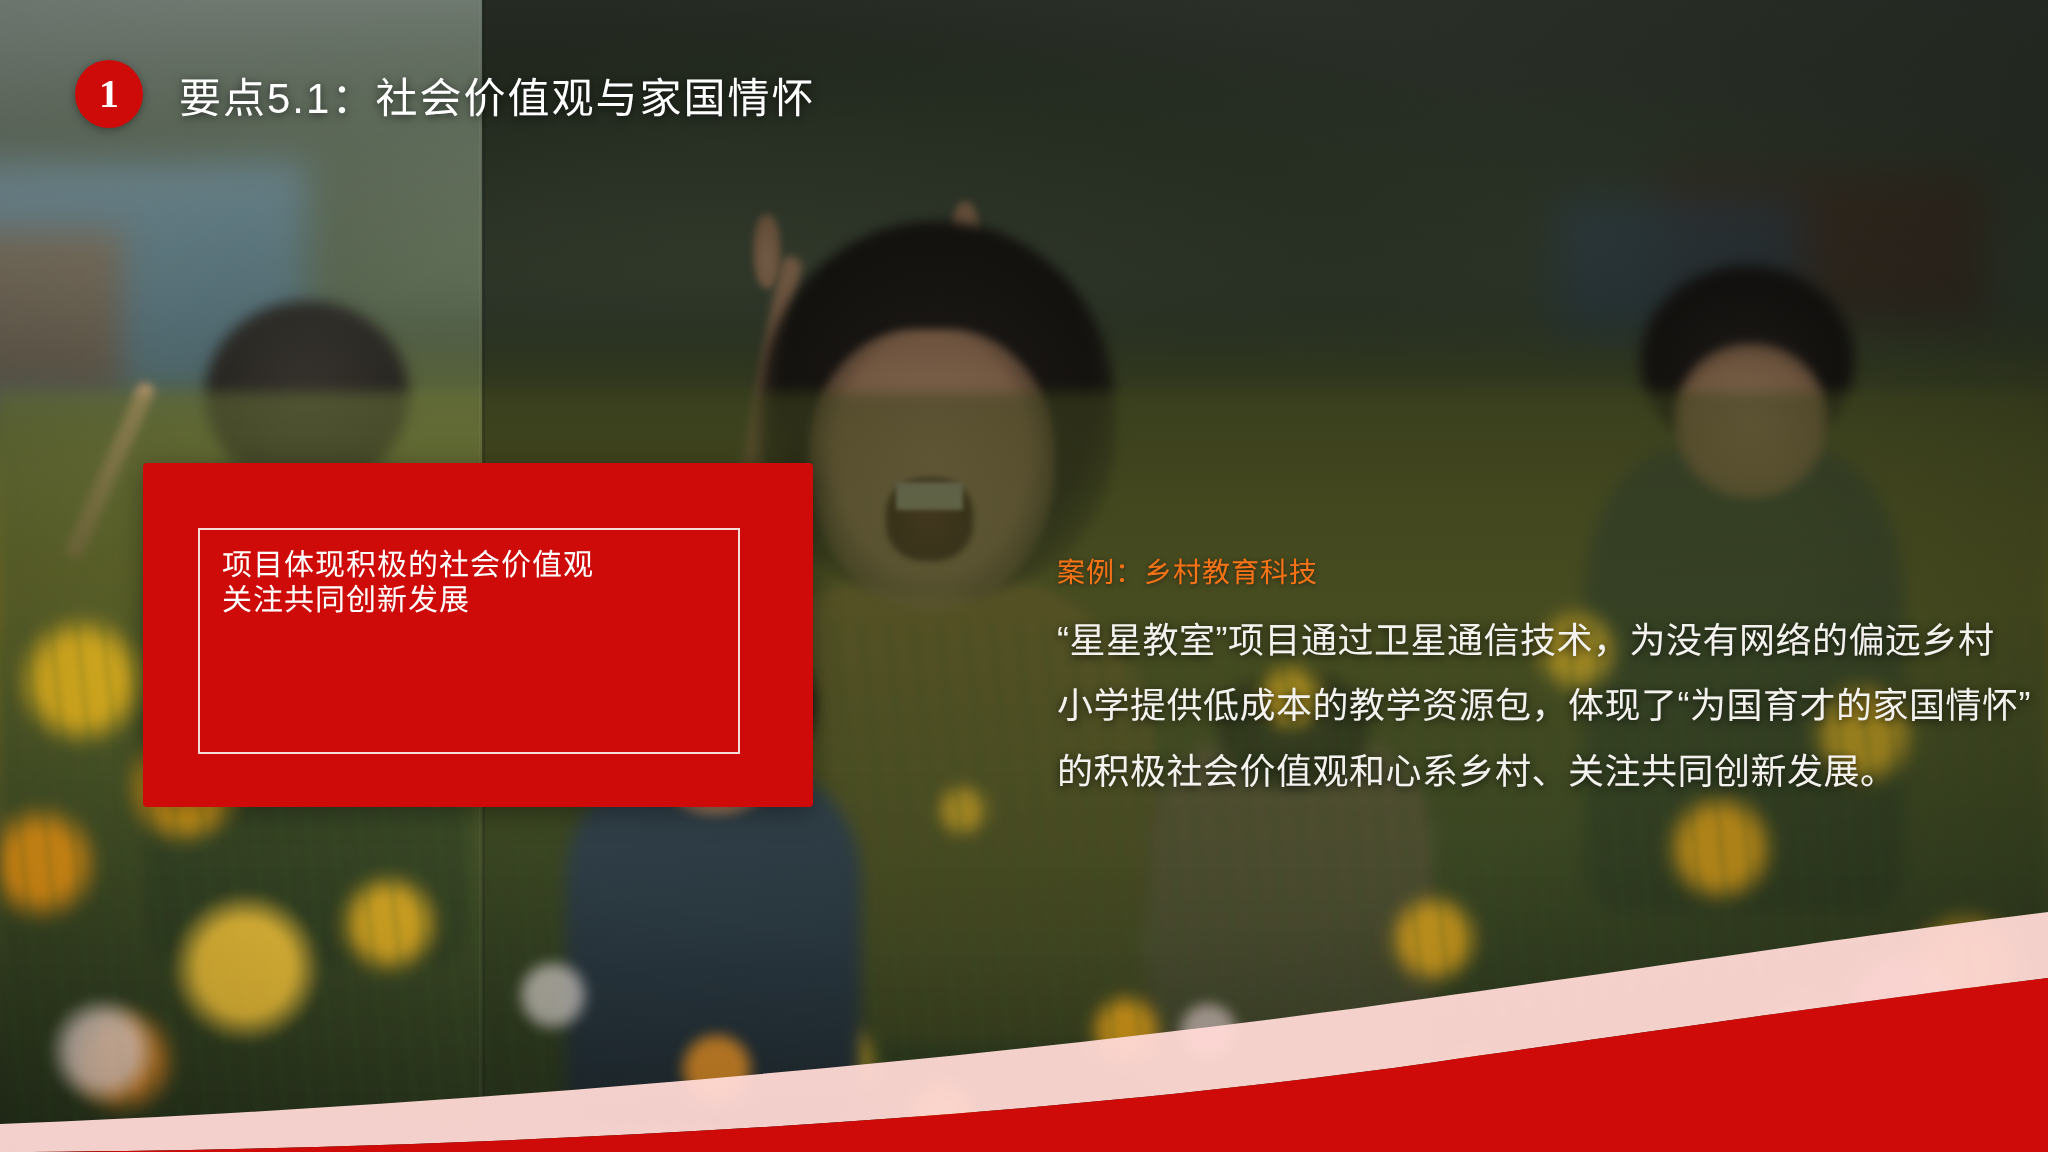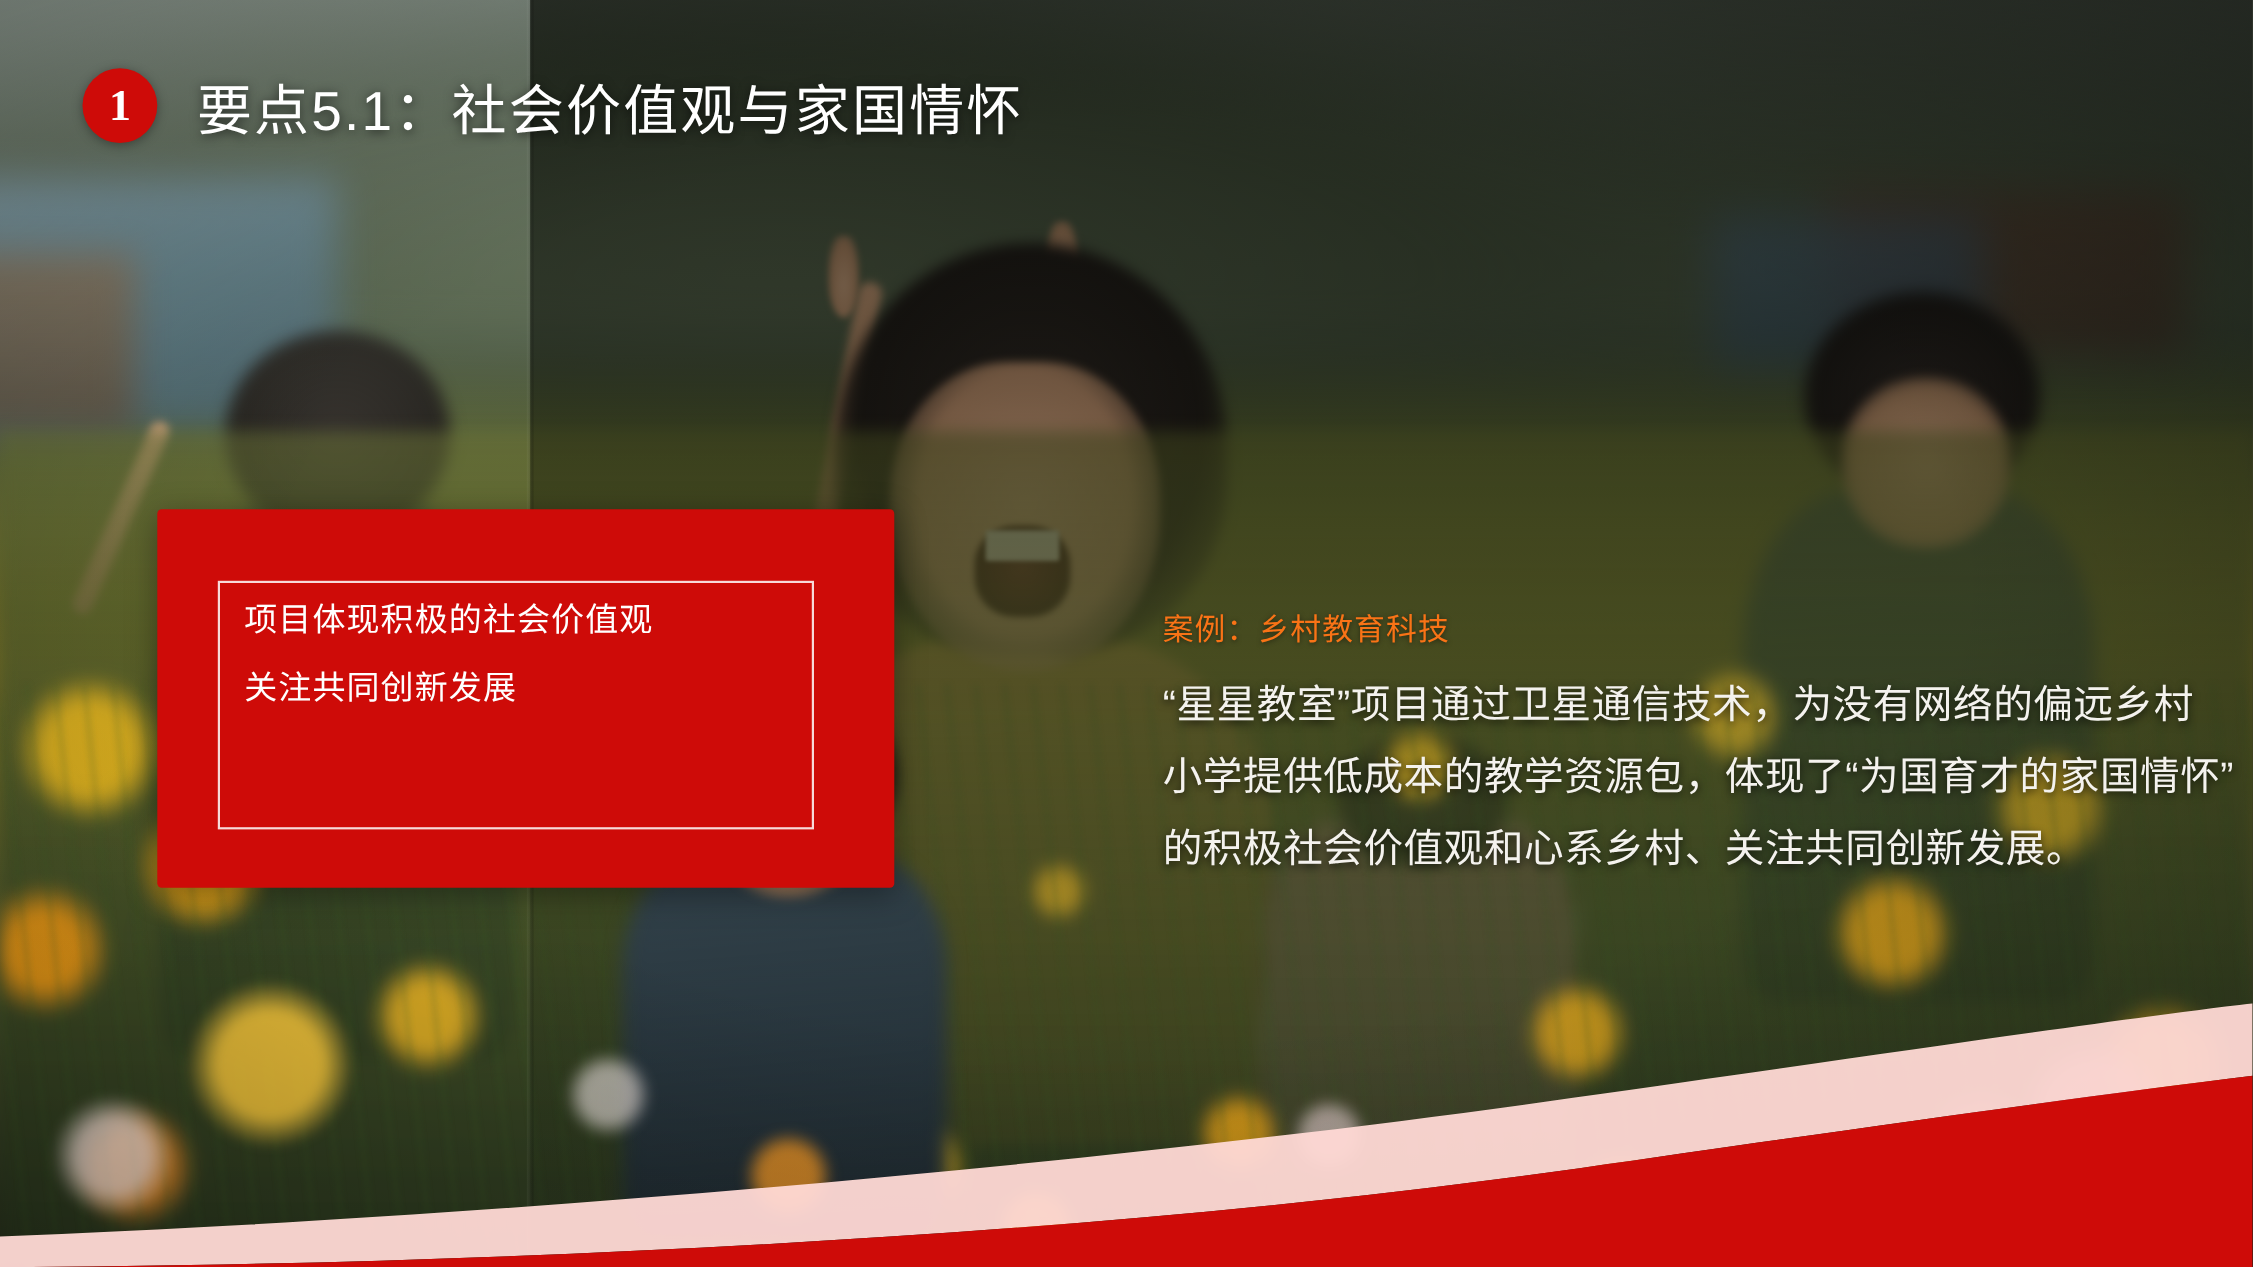--- a/index.html
+++ b/index.html
@@ -219,37 +219,37 @@
   .title-row{position:absolute;left:75px;top:60px;display:flex;align-items:center;gap:36px;}
   .badge{
     width:68px;height:68px;border-radius:50%;
     background:#CE0B08;color:#fff;
     display:flex;align-items:center;justify-content:center;
     font-size:40px;font-weight:700;line-height:1;
     font-family:"Liberation Serif","DejaVu Serif",serif;
     box-shadow:0 2px 10px rgba(0,0,0,.35);
   }
   .title-text{
-    color:#fff;font-size:50px;font-weight:500;letter-spacing:2px;
+    color:#fff;font-size:42px;font-weight:500;letter-spacing:2px;
     text-shadow:0 2px 10px rgba(0,0,0,.65);white-space:nowrap;
   }
 
   
   .red-panel{
     position:absolute;left:143px;top:463px;width:670px;height:344px;
     background:#CE0B08;border-radius:4px;
     box-shadow:0 6px 28px rgba(0,0,0,.35);
   }
   .red-inner{
     position:absolute;left:55px;top:65px;right:73px;bottom:53px;
     border:2px solid rgba(255,255,255,.85);
   }
   .bullets{
     position:absolute;left:22px;top:18px;right:10px;
-    display:flex;flex-direction:column;gap:26px;justify-content:center;
+    display:flex;flex-direction:column;justify-content:center;
   }
   .bullet{
     color:#ffffff;font-size:30px;line-height:1.15;letter-spacing:1px;
     white-space:nowrap;
   }
 
   
   .case-block{position:absolute;left:1057px;top:556px;width:900px;}
   .case-head{
     color:#E8100A;font-size:28px;letter-spacing:1px;line-height:1.2;

